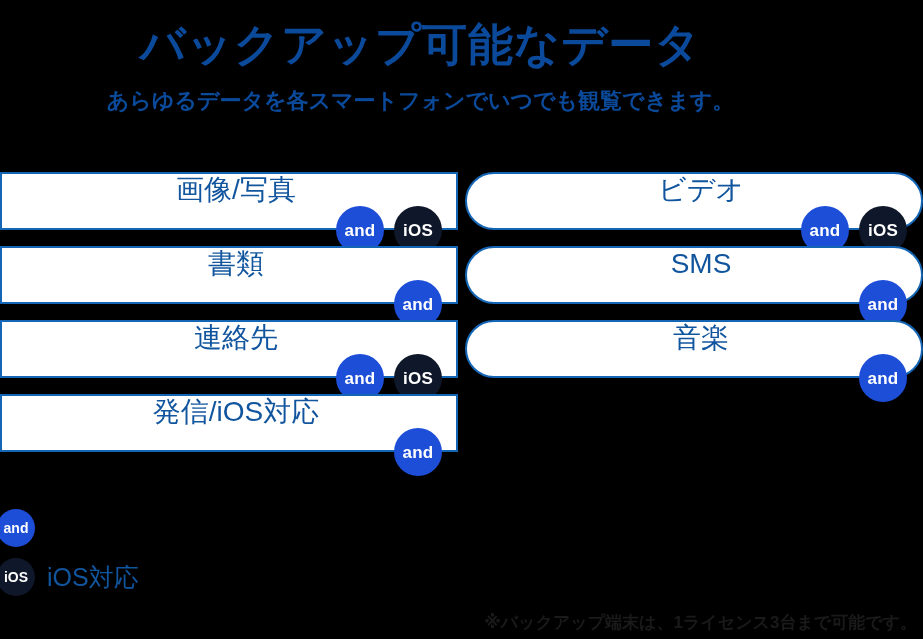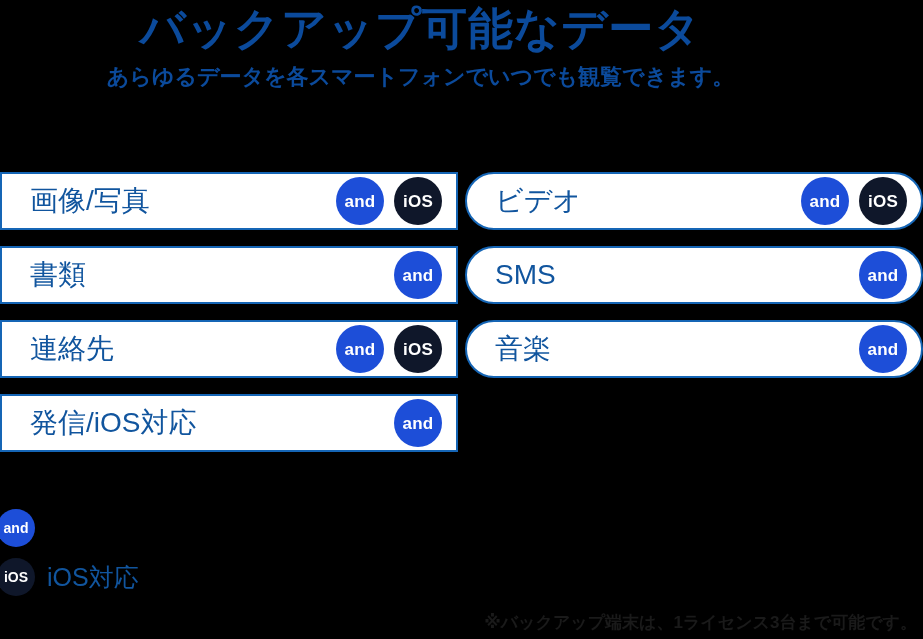--- a/index.html
+++ b/index.html
@@ -11,34 +11,34 @@
     width: 923px;
     height: 639px;
     overflow: hidden;
     font-family: "Liberation Sans", "DejaVu Sans", sans-serif;
     position: relative;
   }
 
   
   .header {
     width: 841px;
-    padding-top: 2px;
+    padding-top: 18px;
     text-align: center;
   }
   .page-title {
     color: #0b4a9b;
     font-size: 45px;
     font-weight: bold;
     line-height: 54px;
     letter-spacing: 1px;
     margin: 0;
     white-space: nowrap;
   }
   .subtitle-block {
-    margin-top: 4px;
+    margin-top: 12px;
   }
   .subtitle-line {
     color: #0b4a9b;
     font-size: 22px;
     font-weight: bold;
     line-height: 33px;
     letter-spacing: 0px;
     white-space: nowrap;
   }
 
@@ -55,20 +55,21 @@
     align-items: flex-start;
     margin-bottom: 12px;
     height: 62px;
   }
   .card {
     box-sizing: border-box;
     background: #ffffff;
     border: 2px solid #1565b5;
     height: 58px;
     display: flex;
+    flex-direction: column;
     align-items: center;
     padding-left: 28px;
     padding-right: 14px;
   }
   .card-left  { width: 458px; }
   .card-right { width: 458px; margin-left: 7px; border-radius: 31px; }
   .card-empty {
     width: 458px;
     margin-left: 7px;
     height: 62px;

